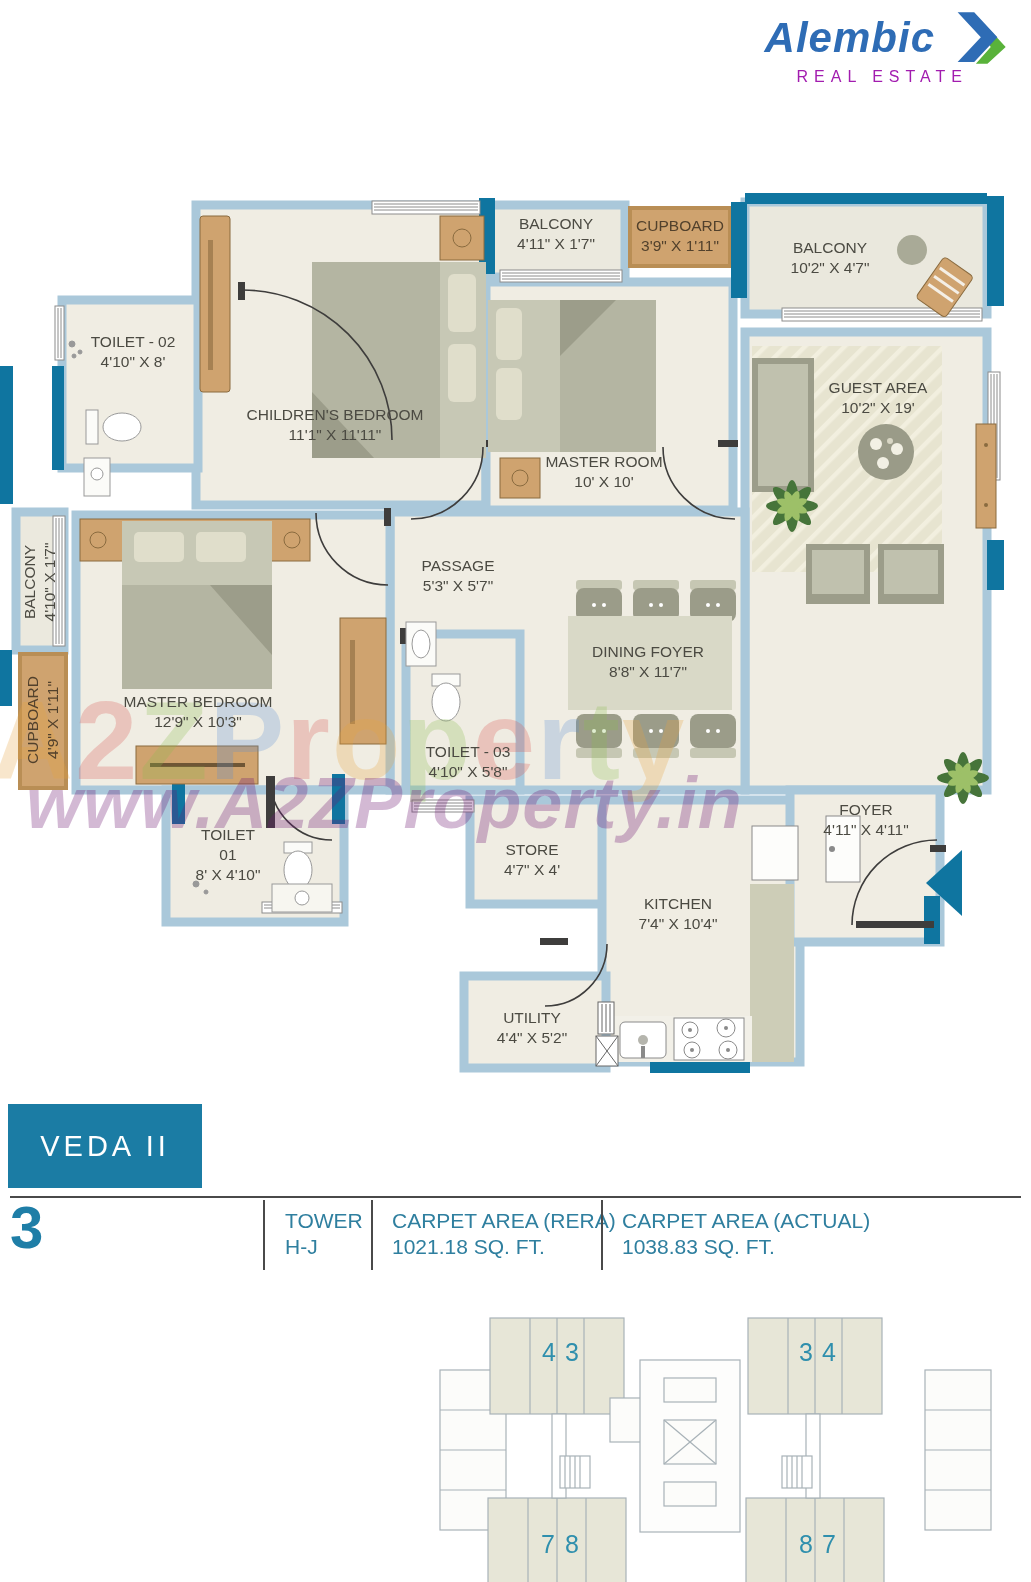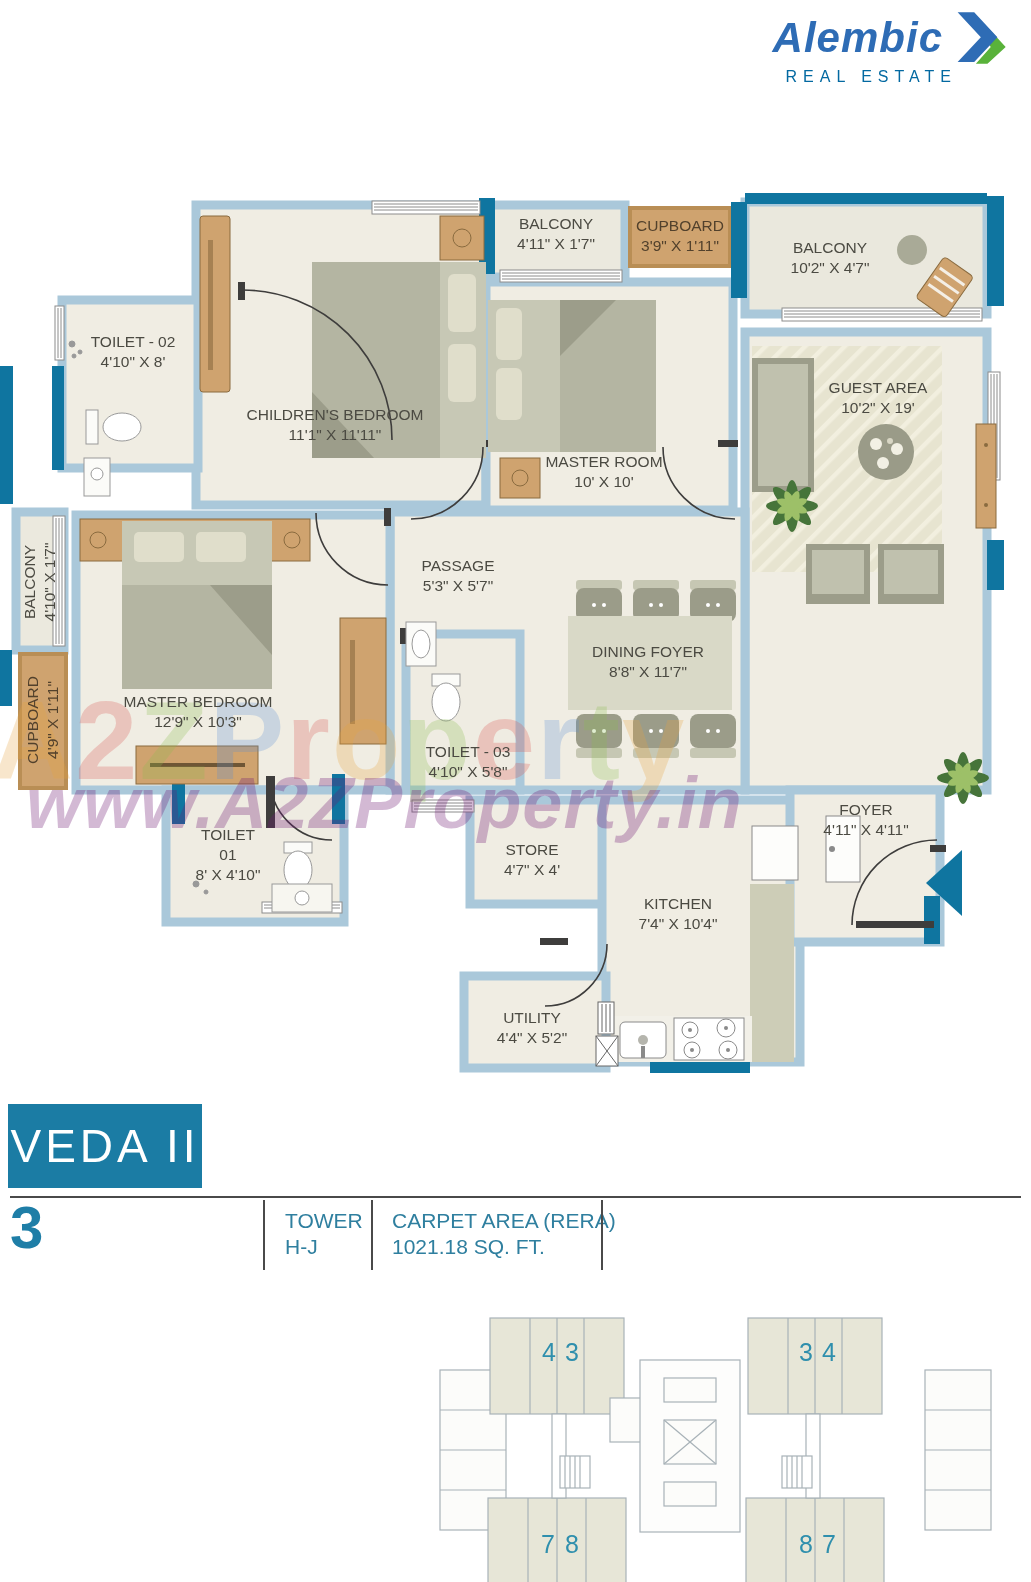--- a/index.html
+++ b/index.html
@@ -1,36 +1,36 @@
 <!DOCTYPE html>
 <html><head>
 <meta charset="utf-8">
 <style>
   html,body{margin:0;padding:0;background:#f2f2f2;}
   .page{position:relative;width:1031px;height:1582px;margin:0 auto;background:#ffffff;
         font-family:"Liberation Sans", sans-serif;overflow:hidden;outline:1px solid #dcdcdc;}
   
   .logo{position:absolute;top:10px;right:22px;text-align:right;}
-  .logo-row{display:flex;align-items:center;justify-content:flex-end;gap:8px;}
+  .logo-row{display:flex;align-items:center;justify-content:flex-end;gap:16px;}
   .brand-name{font-size:42px;font-weight:bold;font-style:italic;color:#2e6cb5;letter-spacing:1px;line-height:1;}
-  .brand-tagline{font-size:16px;color:#0369a1;letter-spacing:6px;margin-top:2px;margin-right:52px;}
+  .brand-tagline{font-size:16px;color:#a21caf;letter-spacing:6px;margin-top:2px;margin-right:41px;}
   
   .plan-svg{position:absolute;left:0;top:0;z-index:1;}
   .wm-letters{position:absolute;left:-8px;top:676px;z-index:2;font-size:112px;font-weight:bold;
               letter-spacing:2px;opacity:.26;white-space:nowrap;pointer-events:none;}
   .wm-url{position:absolute;left:26px;top:762px;z-index:2;font-size:72px;font-weight:bold;color:#701a75;
           opacity:.30;white-space:nowrap;pointer-events:none;letter-spacing:1px;font-style:italic;}
   .rlabel{position:absolute;z-index:3;transform:translate(-50%,-50%);display:flex;flex-direction:column;
           align-items:center;font-size:15.5px;color:#4b4a42;line-height:1.3;white-space:nowrap;text-align:center;}
   .rlabel.rot{transform:translate(-50%,-50%) rotate(-90deg);}
   .rlabel.tan{color:#52412c;}
   
   .title-box{position:absolute;left:8px;top:1104px;width:194px;height:84px;background:#1b7ca4;
              display:flex;align-items:center;justify-content:center;z-index:4;}
-  .title-box span{color:#ffffff;font-size:46px;letter-spacing:4px;font-weight:500;}
+  .title-box span{color:#ffffff;font-size:29px;letter-spacing:4px;font-weight:500;}
   .hrule{position:absolute;left:10px;top:1196px;width:1011px;height:2px;background:#4a4a4a;z-index:4;}
   .info{position:absolute;left:0;top:1200px;width:1031px;height:72px;color:#2f7f9f;z-index:4;}
   .vdiv{position:absolute;top:0;width:2px;height:70px;background:#4a4a4a;}
   .big-num{position:absolute;left:10px;top:-2px;font-size:60px;font-weight:bold;color:#1e7ea7;line-height:1;}
   .info-lines{position:absolute;font-size:21px;line-height:26px;}
   
   .kp-num{position:absolute;z-index:4;transform:translate(-50%,-50%);font-size:25px;color:#2f8fad;}
 </style>
 </head>
 <body>
@@ -447,20 +447,24 @@
     <div class="info-lines" style="left:285px;top:8px">
       <div>TOWER</div>
       <div>H-J</div>
     </div>
     <div class="vdiv" style="left:371px"></div>
     <div class="info-lines" style="left:392px;top:8px">
       <div>CARPET AREA (RERA)</div>
       <div>1021.18 SQ. FT.</div>
     </div>
     <div class="vdiv" style="left:601px"></div>
+    <div class="info-lines" style="left:622px;top:8px">
+      <div>CARPET AREA (ACTUAL)</div>
+      <div>1038.83 SQ. FT.</div>
+    </div>
   </div>
 
   <span class="kp-num" style="left:549px;top:1352px">4</span>
   <span class="kp-num" style="left:572px;top:1352px">3</span>
   <span class="kp-num" style="left:548px;top:1544px">7</span>
   <span class="kp-num" style="left:572px;top:1544px">8</span>
   <span class="kp-num" style="left:806px;top:1352px">3</span>
   <span class="kp-num" style="left:829px;top:1352px">4</span>
   <span class="kp-num" style="left:806px;top:1544px">8</span>
   <span class="kp-num" style="left:829px;top:1544px">7</span>

